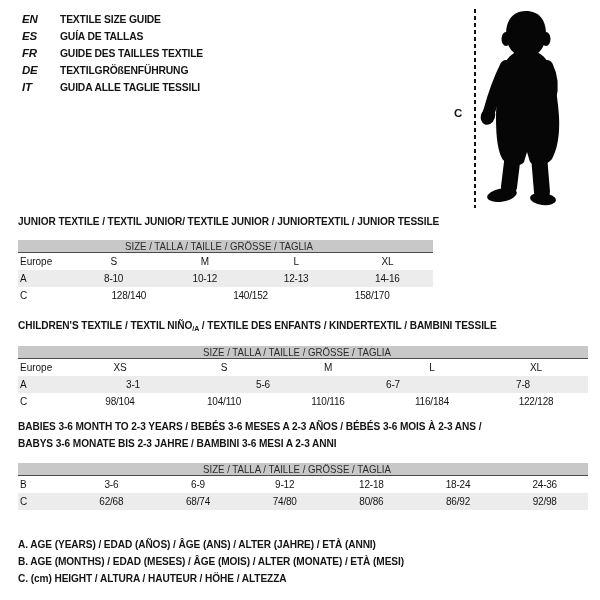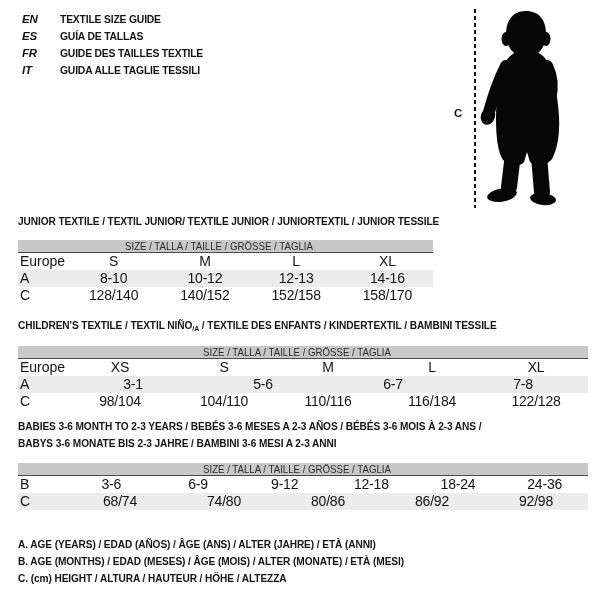--- a/index.html
+++ b/index.html
@@ -46,21 +46,21 @@
 
   
   .size-table { position:absolute; }
   .thead {
     height:13px; background:var(--header-bg);
     border-bottom:1px solid #4a4a4a;
     font-size:10.5px; line-height:12px; color:#2a2a2a;
     padding-left:4px; white-space:nowrap; overflow:hidden;text-align:center;
   }
   .thead span { display:inline-block; transform:scaleX(0.92); transform-origin:0 50%; }
-  .trow { display:flex; height:17px; line-height:17px; font-size:14px; }
+  .trow { display:flex; height:17px; line-height:17px; font-size:10px; }
   .trow.stripe { background:var(--stripe-bg); }
   .tlabel { width:50px; padding-left:2px; }
   .tcell { flex:1; text-align:center; letter-spacing:-0.2px; }
 
   
   .footnotes { position:absolute; left:18px; top:536px; }
   .footnote {
     font-weight:bold; font-size:11.5px; line-height:17px;
     letter-spacing:-0.1px; white-space:nowrap;
     transform:scaleX(0.88); transform-origin:0 50%;
@@ -74,20 +74,24 @@
     <span class="lang-code">EN</span>
     <span class="lang-title">TEXTILE SIZE GUIDE</span>
   </div>
   <div class="lang-row">
     <span class="lang-code">ES</span>
     <span class="lang-title">GUÍA DE TALLAS</span>
   </div>
   <div class="lang-row">
     <span class="lang-code">FR</span>
     <span class="lang-title">GUIDE DES TAILLES TEXTILE</span>
+  </div>
+  <div class="lang-row">
+    <span class="lang-code">DE</span>
+    <span class="lang-title">TEXTILGRÖßENFÜHRUNG</span>
   </div>
   <div class="lang-row">
     <span class="lang-code">IT</span>
     <span class="lang-title">GUIDA ALLE TAGLIE TESSILI</span>
   </div>
 </div>
 
 <div class="figure-area">
   <span class="height-label">C</span>
   <div class="dashed-line"></div>
@@ -132,21 +136,20 @@
     <span class="tlabel">A</span>
     <span class="tcell">8-10</span>
     <span class="tcell">10-12</span>
     <span class="tcell">12-13</span>
     <span class="tcell">14-16</span>
   </div>
   <div class="trow">
     <span class="tlabel">C</span>
     <span class="tcell">128/140</span>
     <span class="tcell">140/152</span>
-    <span class="tcell">152/158</span>
     <span class="tcell">158/170</span>
   </div>
 </div>
 
 <div class="section-title" style="top:319px;"><span>CHILDREN'S TEXTILE / TEXTIL NIÑO</span><span class="sub-a">/A</span><span> / TEXTILE DES ENFANTS / KINDERTEXTIL / BAMBINI TESSILE</span></div>
 <div class="size-table" style="left:18px; top:346px; width:570px;">
   <div class="thead">
     <span>SIZE / TALLA / TAILLE / GRÖSSE / TAGLIA</span>
   </div>
   <div class="trow">
@@ -184,20 +187,21 @@
     <span class="tlabel">B</span>
     <span class="tcell">3-6</span>
     <span class="tcell">6-9</span>
     <span class="tcell">9-12</span>
     <span class="tcell">12-18</span>
     <span class="tcell">18-24</span>
     <span class="tcell">24-36</span>
   </div>
   <div class="trow stripe">
     <span class="tlabel">C</span>
+    <span class="tcell">62/68</span>
     <span class="tcell">68/74</span>
     <span class="tcell">74/80</span>
     <span class="tcell">80/86</span>
     <span class="tcell">86/92</span>
     <span class="tcell">92/98</span>
   </div>
 </div>
 
 <div class="footnotes">
   <div class="footnote">A. AGE (YEARS) / EDAD (AÑOS) / ÂGE (ANS) / ALTER (JAHRE) / ETÀ (ANNI)</div>

